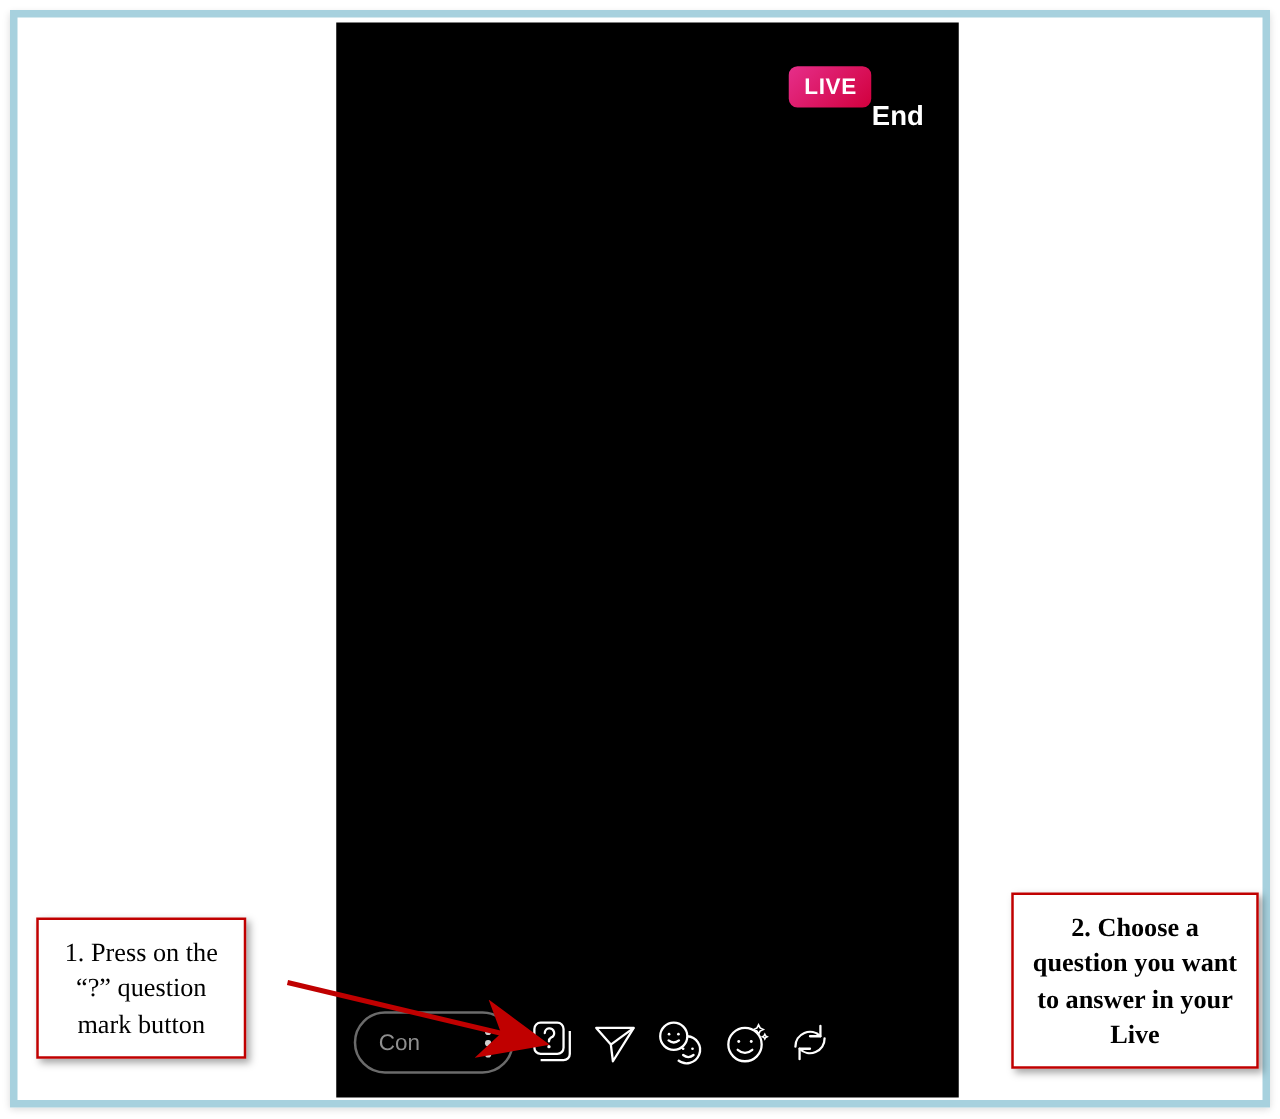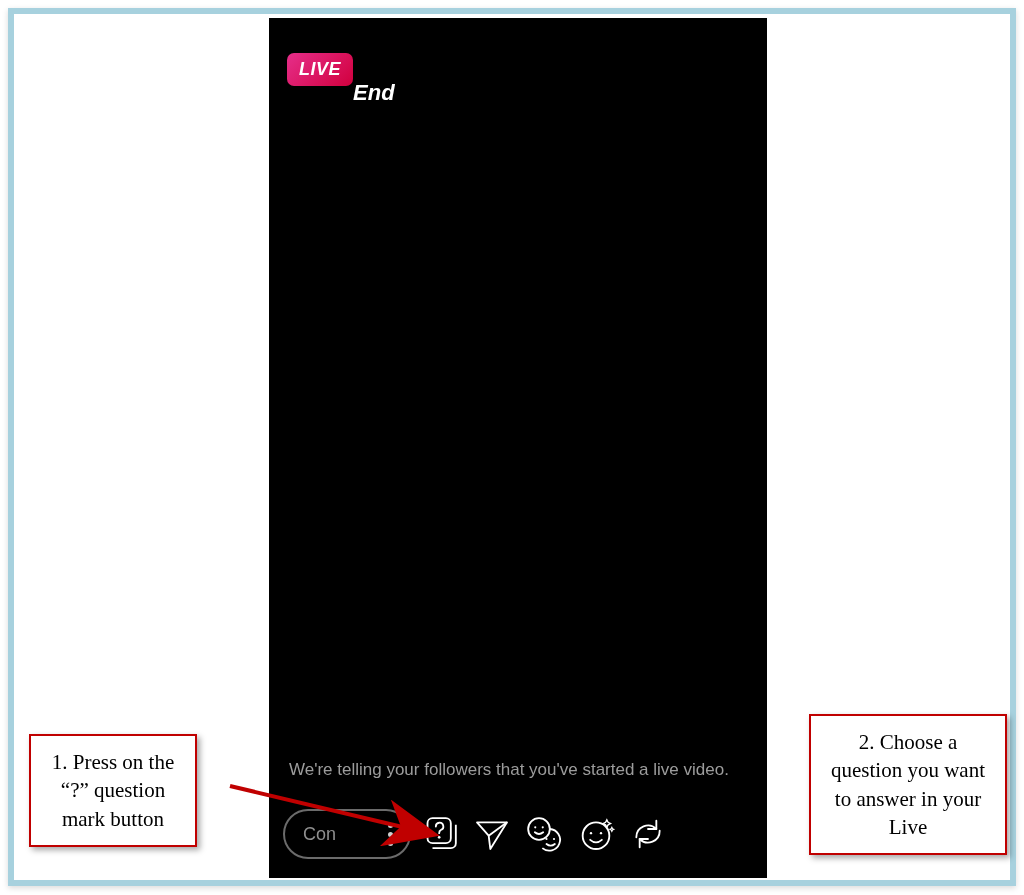--- a/index.html
+++ b/index.html
@@ -30,24 +30,23 @@
     color: #ffffff;
     font-family: -apple-system, "Helvetica Neue", Arial, sans-serif;
     overflow: hidden;
   }
   .phone .topbar {
     position: absolute;
     top: 14px;
     left: 0;
     right: 0;
     display: flex;
-    justify-content: flex-start;
-    align-items: center;
-    padding: 0 18px;
-    font-style: italic;
+    justify-content: flex-end;
+    align-items: center;
+    padding: 0 28px;
   }
   .live-badge {
     background: linear-gradient(135deg, #e62e8a 0%, #d1003d 100%);
     color: #ffffff;
     font-weight: 700;
     font-size: 18px;
     padding: 6px 12px;
     border-radius: 7px;
     letter-spacing: 0.5px;
   }
@@ -121,39 +120,39 @@
   }
   .callout-left {
     left: 15px;
     top: 720px;
     width: 168px;
   }
   .callout-right {
     left: 795px;
     top: 700px;
     width: 198px;
+    font-weight: bold;
   }
   .arrow {
     position: absolute;
     pointer-events: none;
   }
 </style>
 </head>
 <body>
 
 <div class="outer-frame">
 
   <div class="phone">
 
     <div class="topbar">
       <div class="live-badge">LIVE</div>
       <div class="end-label">End</div>
     </div>
 
-    <div class="status-text">We're telling your followers that you've started a live video.</div>
 
     <div class="bottombar">
 
       <div class="comment-pill">
         <span class="ph">Con</span>
         <div class="dots iconbtn" style="width:auto;height:auto">
           <span></span>
             <span></span>
             <span></span>
         </div>

